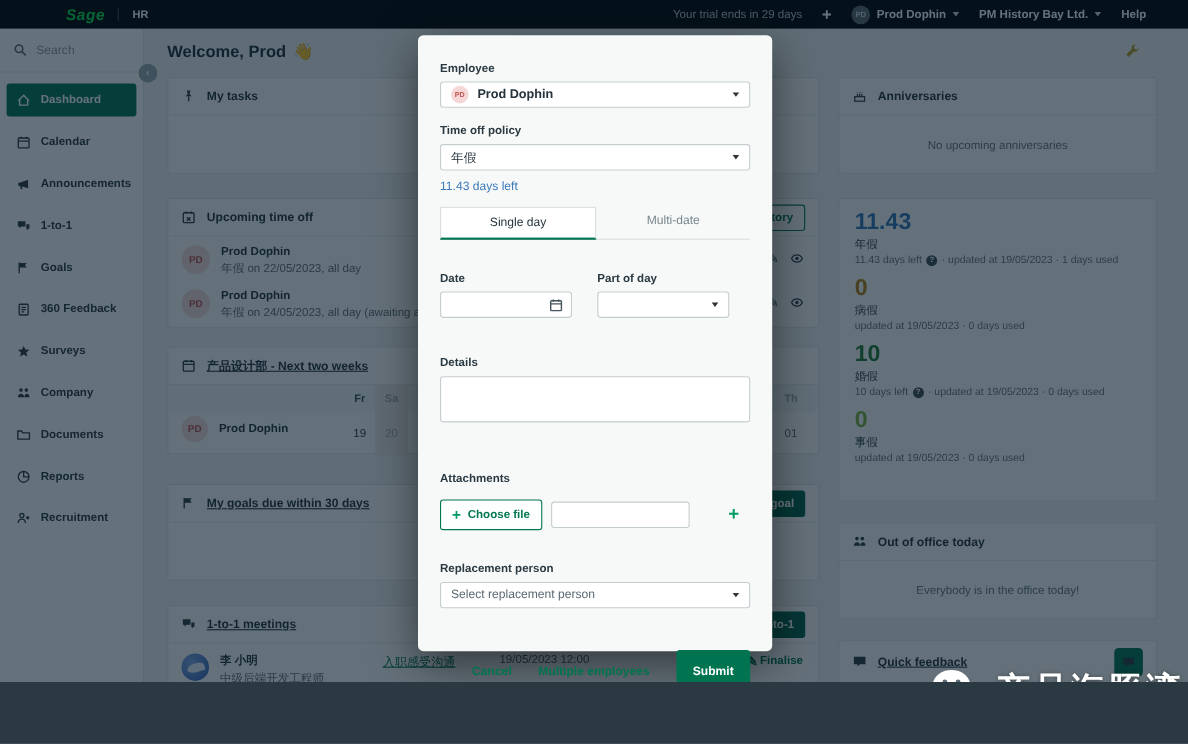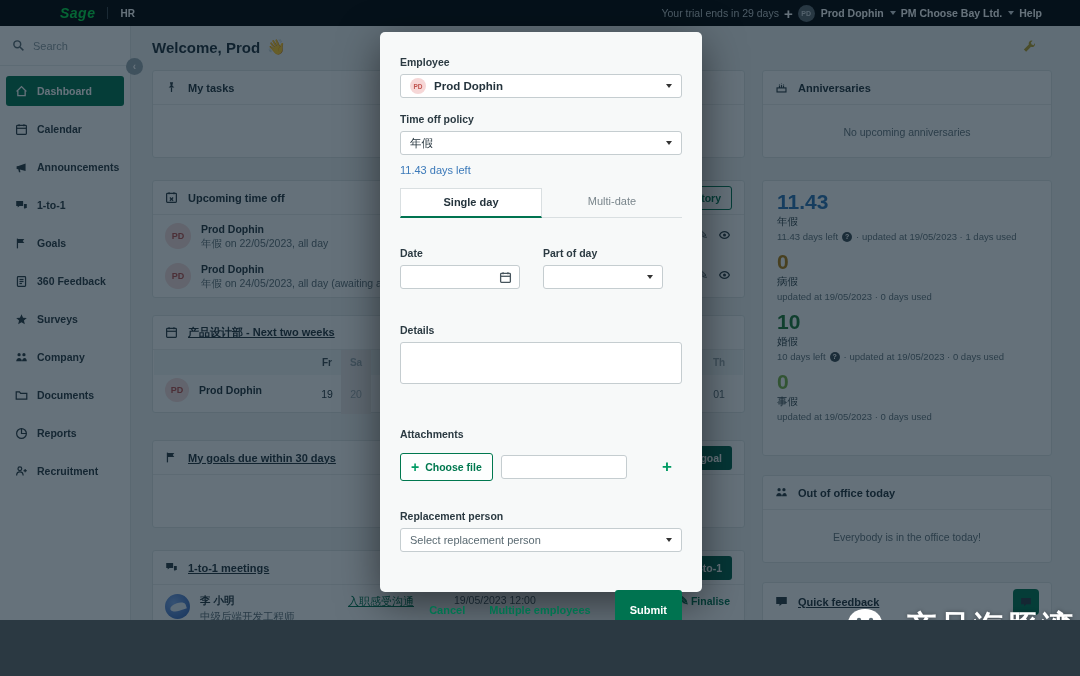--- a/index.html
+++ b/index.html
@@ -8,21 +8,21 @@
          background:#eef2f2; font-family:"Liberation Sans",sans-serif; }
   svg { display:block; width:100%; height:100%; }
   .ico { width:13px; height:13px; display:inline-block; flex:none; }
 
   
   .topbar { position:absolute; left:0; top:0; width:1080px; height:26px; background:#000;
             display:flex; align-items:center; padding:0 14px; z-index:10; }
   .sage-logo { color:#00dc46; font-size:14px; font-weight:bold; font-style:italic; letter-spacing:.5px; margin-left:46px; }
   .tb-div { width:1px; height:12px; background:#3a4247; margin:0 12px; }
   .tb-hr { color:#fff; font-size:10px; font-weight:bold; }
-  .tb-right { margin-left:auto; display:flex; align-items:center; gap:5px; }
+  .tb-right { margin-left:auto; display:flex; align-items:center; gap:18px; }
   .tb-trial { color:#b9c0c4; font-size:10.5px; }
   .tb-plus { color:#fff; font-size:15px; font-weight:bold; cursor:pointer; }
   .tb-user { display:flex; align-items:center; gap:6px; color:#fff; font-size:10.5px; font-weight:bold; }
   .tb-avatar { width:17px; height:17px; border-radius:50%; background:#5c666d; color:#cfd5d9;
                font-size:7px; font-weight:bold; display:flex; align-items:center; justify-content:center; }
   .caret { width:0; height:0; border-left:3.5px solid transparent; border-right:3.5px solid transparent;
            border-top:4px solid #cfd5d9; display:inline-block; }
   .tb-help { color:#fff; font-size:10.5px; font-weight:bold; margin-right:24px;}
 
   
@@ -113,21 +113,21 @@
               display:flex; align-items:center; gap:8px; padding:0 9px; cursor:pointer; }
   .m-select .caret { border-top-color:#333; margin-left:auto; }
   .m-av { width:16px; height:16px; border-radius:50%; background:#f6d7d7; color:#c0544f; font-size:6.5px;
           font-weight:bold; display:flex; align-items:center; justify-content:center; }
   .m-val { font-size:11.5px; color:#24333c; font-weight:bold; }
   .m-txt { font-size:11.5px; color:#24333c; }
   .m-ph { font-size:11px; color:#5a6a72; }
   .days-left { color:#3b79b9; font-size:11px; margin-top:9px; }
   .tabs { display:flex; margin-top:12px; border-bottom:1px solid #d9dfe1; }
   .tab { flex:1; text-align:center; font-size:11px; padding:7px 0 8px 0; color:#7a868c; cursor:pointer; }
-  .tab.active { background:#fff; color:#24333c; font-weight:bold;
+  .tab.active { background:#fff; color:#24333c; font-weight:normal;
                 border:1px solid #d9dfe1; border-bottom:2px solid #007350; margin-bottom:-1px; }
   .m-row2 { display:flex; gap:23px; margin-top:29px; }
   .m-col { width:120px; }
   .m-input { height:24px; background:#fff; border:1px solid #c5cdd0; border-radius:3px;
              display:flex; align-items:center; padding:0 7px; }
   .m-input .ico { margin-left:auto; color:#46545c; }
   .m-textarea { height:42px; background:#fff; border:1px solid #c5cdd0; border-radius:3px; width:100%;
                 resize:none; font-family:inherit; }
   .m-attach-row { display:flex; align-items:center; gap:8px; margin-top:13px; }
   .choose-btn { display:flex; align-items:center; gap:6px; border:1.5px solid #00784f; border-radius:3px;
@@ -171,21 +171,21 @@
     <span class="tb-hr">HR</span>
     <div class="tb-right">
       <span class="tb-trial">Your trial ends in 29 days</span>
       <span class="tb-plus">+</span>
       <span class="tb-user">
         <span class="tb-avatar">PD</span>
         <span>Prod Dophin</span>
         <span class="caret"></span>
       </span>
       <span class="tb-user">
-        <span>PM Choose Bay Ltd.</span>
+        <span>PM History Bay Ltd.</span>
         <span class="caret"></span>
       </span>
       <span class="tb-help">Help</span>
     </div>
   </div>
 
   <div class="sidebar">
     <div class="search-row">
       <span class="ico">
         <svg viewBox="0 0 16 16" fill="none" stroke="currentColor" stroke-width="1.8">

